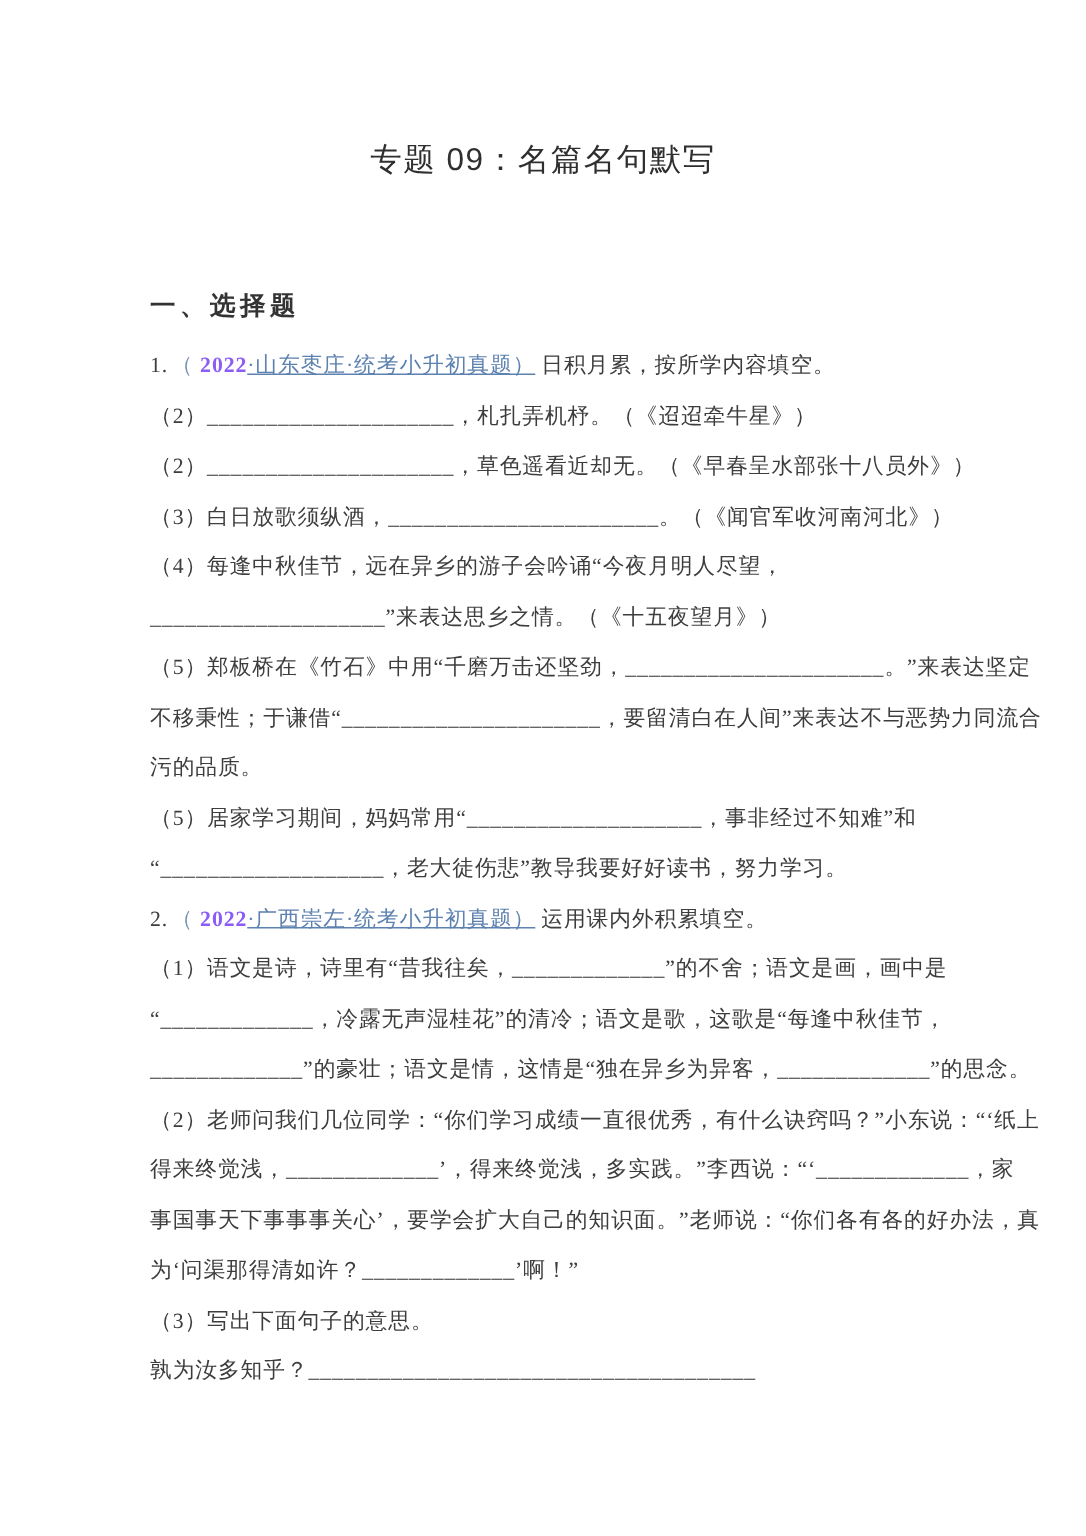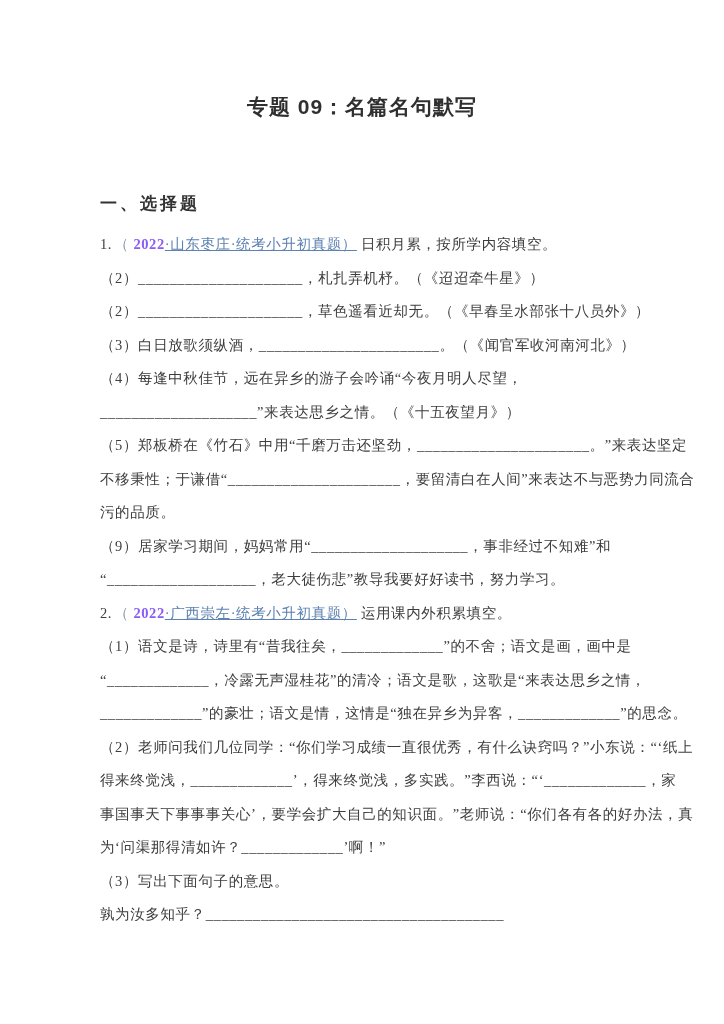--- a/index.html
+++ b/index.html
@@ -12,21 +12,21 @@
     overflow: hidden;
   }
   .doc {
     padding: 94px 100px 0 100px;
     box-sizing: border-box;
     width: 724px;
   }
   .title {
     text-align: center;
     font-family: "Liberation Sans", "DejaVu Sans", sans-serif;
-    font-weight: bold;
+    font-weight: normal;
     font-size: 21px;
     color: #2f2f2f;
     letter-spacing: 1px;
     line-height: 26px;
   }
   .section-heading {
     margin-top: 72px;
     margin-bottom: 12px;
     font-size: 17px;
     font-weight: 600;
@@ -63,28 +63,28 @@
     <span class="q-num">1.</span><span class="paren">（ </span><span class="year">2022</span><span class="src">·山东枣庄·统考小升初真题）</span><span class="stem">日积月累，按所学内容填空。</span>
   </div>
   <div class="line">（2）_____________________，札扎弄机杼。（《迢迢牵牛星》）</div>
   <div class="line">（2）_____________________，草色遥看近却无。（《早春呈水部张十八员外》）</div>
   <div class="line">（3）白日放歌须纵酒，_______________________。（《闻官军收河南河北》）</div>
   <div class="line">（4）每逢中秋佳节，远在异乡的游子会吟诵“今夜月明人尽望，</div>
   <div class="line">____________________”来表达思乡之情。（《十五夜望月》）</div>
   <div class="line">（5）郑板桥在《竹石》中用“千磨万击还坚劲，______________________。”来表达坚定</div>
   <div class="line">不移秉性；于谦借“______________________，要留清白在人间”来表达不与恶势力同流合</div>
   <div class="line">污的品质。</div>
-  <div class="line">（9）居家学习期间，妈妈常用“____________________，事非经过不知难”和</div>
+  <div class="line">（5）居家学习期间，妈妈常用“____________________，事非经过不知难”和</div>
   <div class="line">“___________________，老大徒伤悲”教导我要好好读书，努力学习。</div>
 
   <div class="line q-header">
     <span class="q-num">2.</span><span class="paren">（ </span><span class="year">2022</span><span class="src">·广西崇左·统考小升初真题）</span><span class="stem">运用课内外积累填空。</span>
   </div>
   <div class="line">（1）语文是诗，诗里有“昔我往矣，_____________”的不舍；语文是画，画中是</div>
-  <div class="line">“_____________，冷露无声湿桂花”的清冷；语文是歌，这歌是“来表达思乡之情，</div>
+  <div class="line">“_____________，冷露无声湿桂花”的清冷；语文是歌，这歌是“每逢中秋佳节，</div>
   <div class="line">_____________”的豪壮；语文是情，这情是“独在异乡为异客，_____________”的思念。</div>
   <div class="line">（2）老师问我们几位同学：“你们学习成绩一直很优秀，有什么诀窍吗？”小东说：“‘纸上</div>
   <div class="line">得来终觉浅，_____________’，得来终觉浅，多实践。”李西说：“‘_____________，家</div>
   <div class="line">事国事天下事事事关心’，要学会扩大自己的知识面。”老师说：“你们各有各的好办法，真</div>
   <div class="line">为‘问渠那得清如许？_____________’啊！”</div>
   <div class="line">（3）写出下面句子的意思。</div>
   <div class="line">孰为汝多知乎？______________________________________</div>
 
 </div>
 

